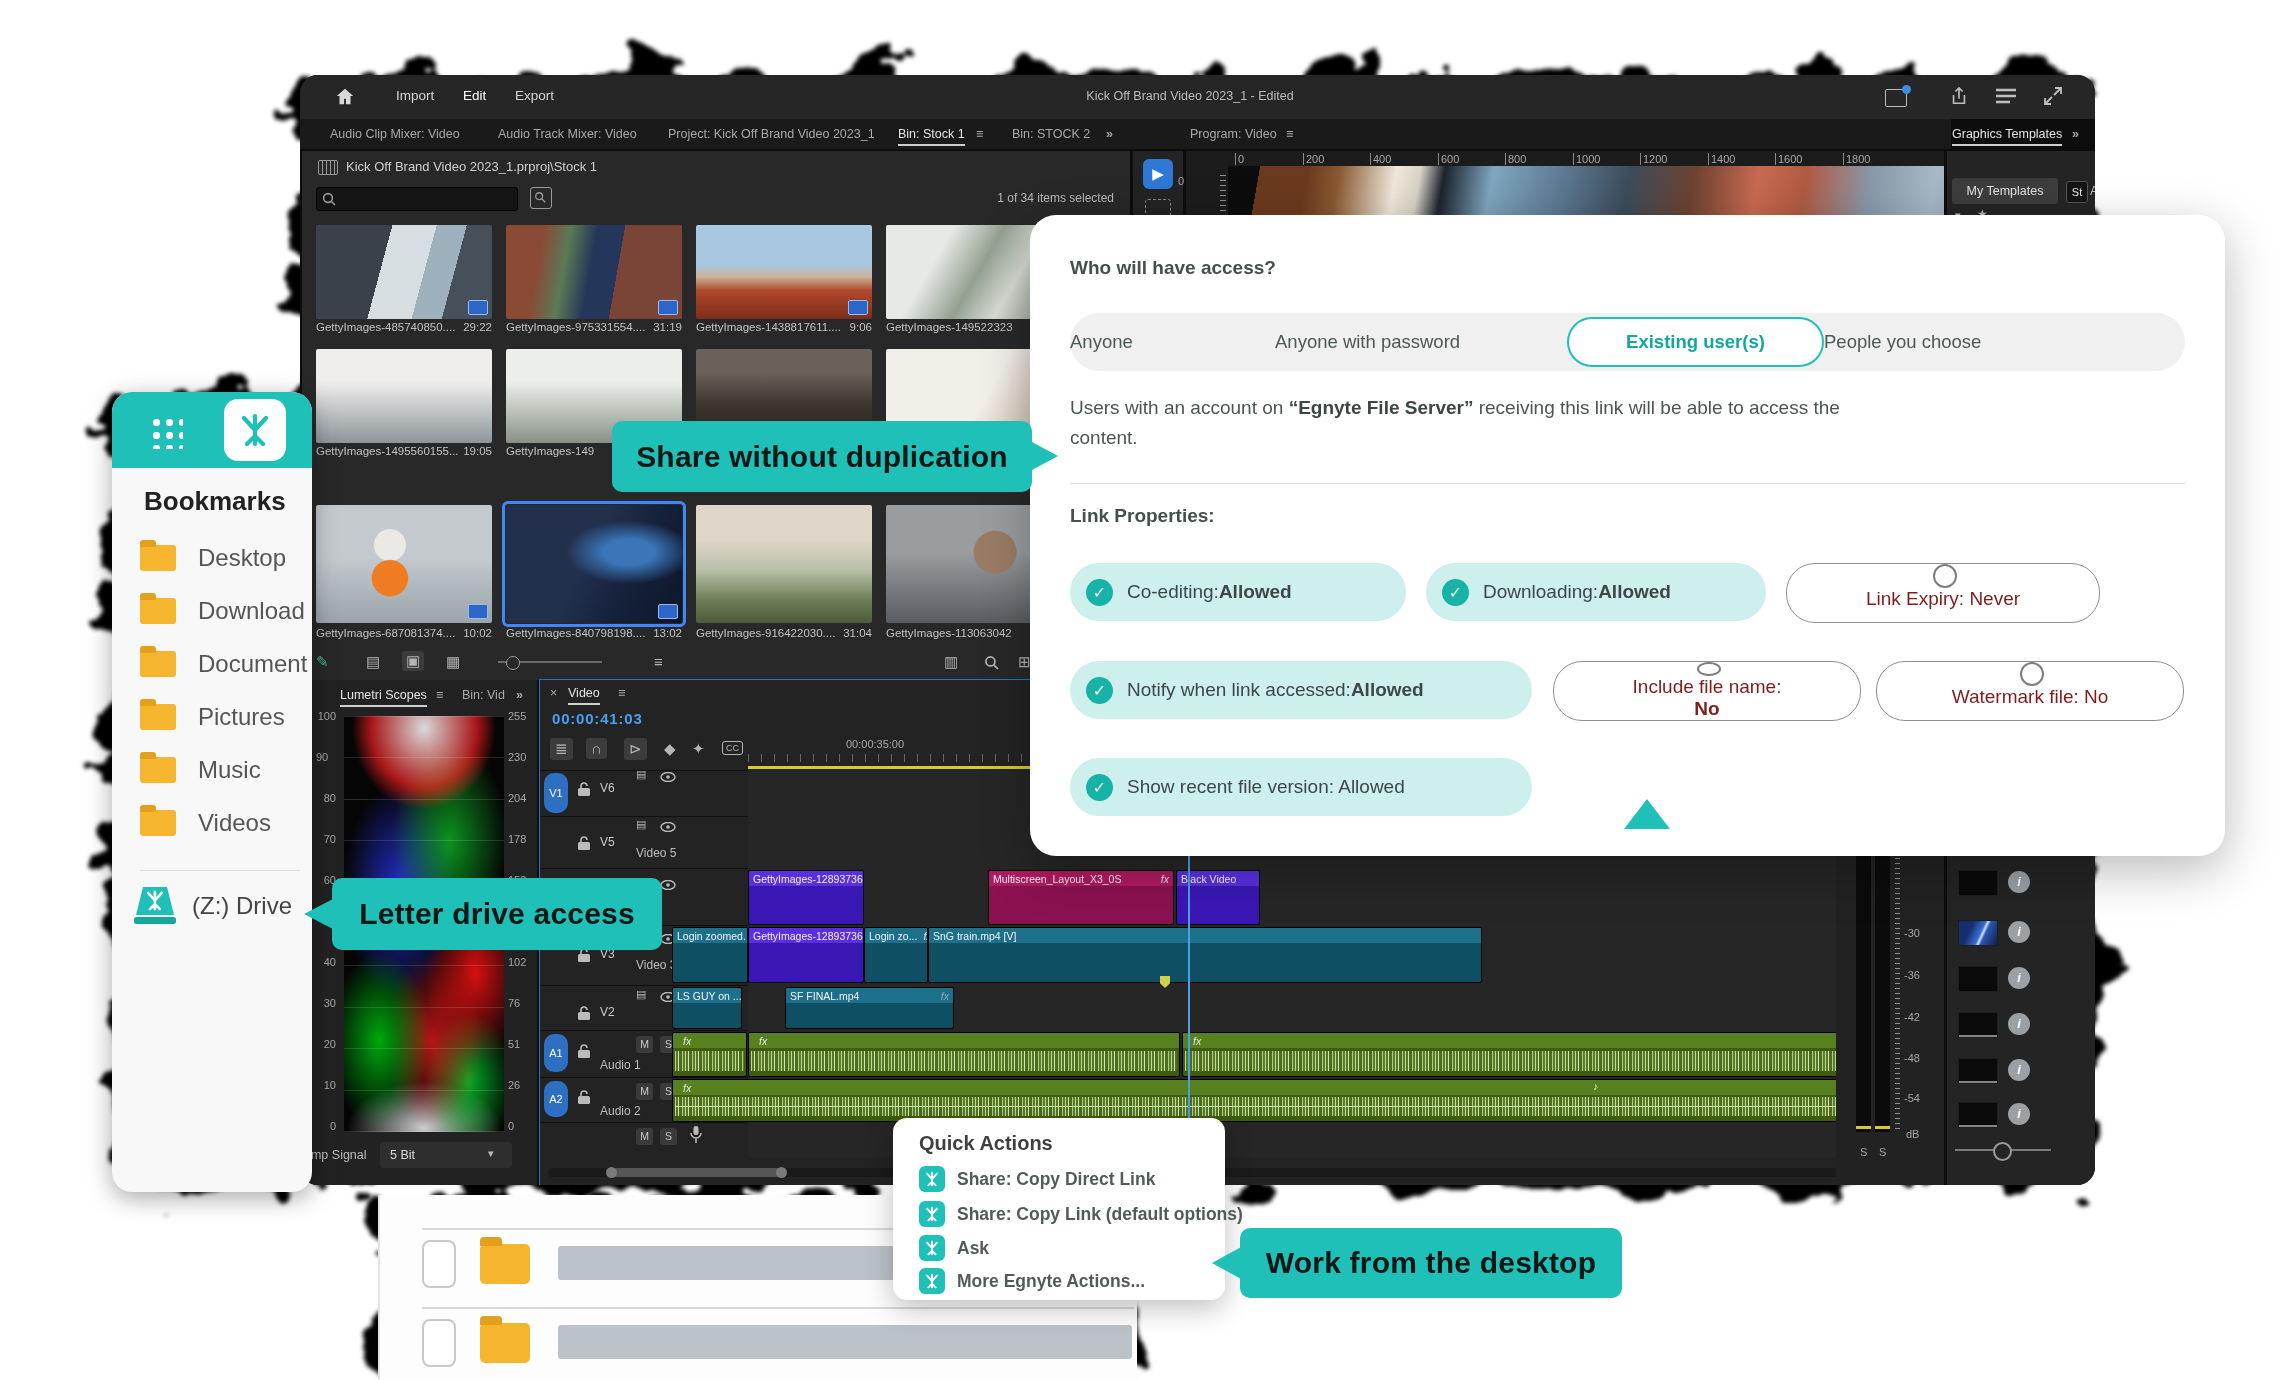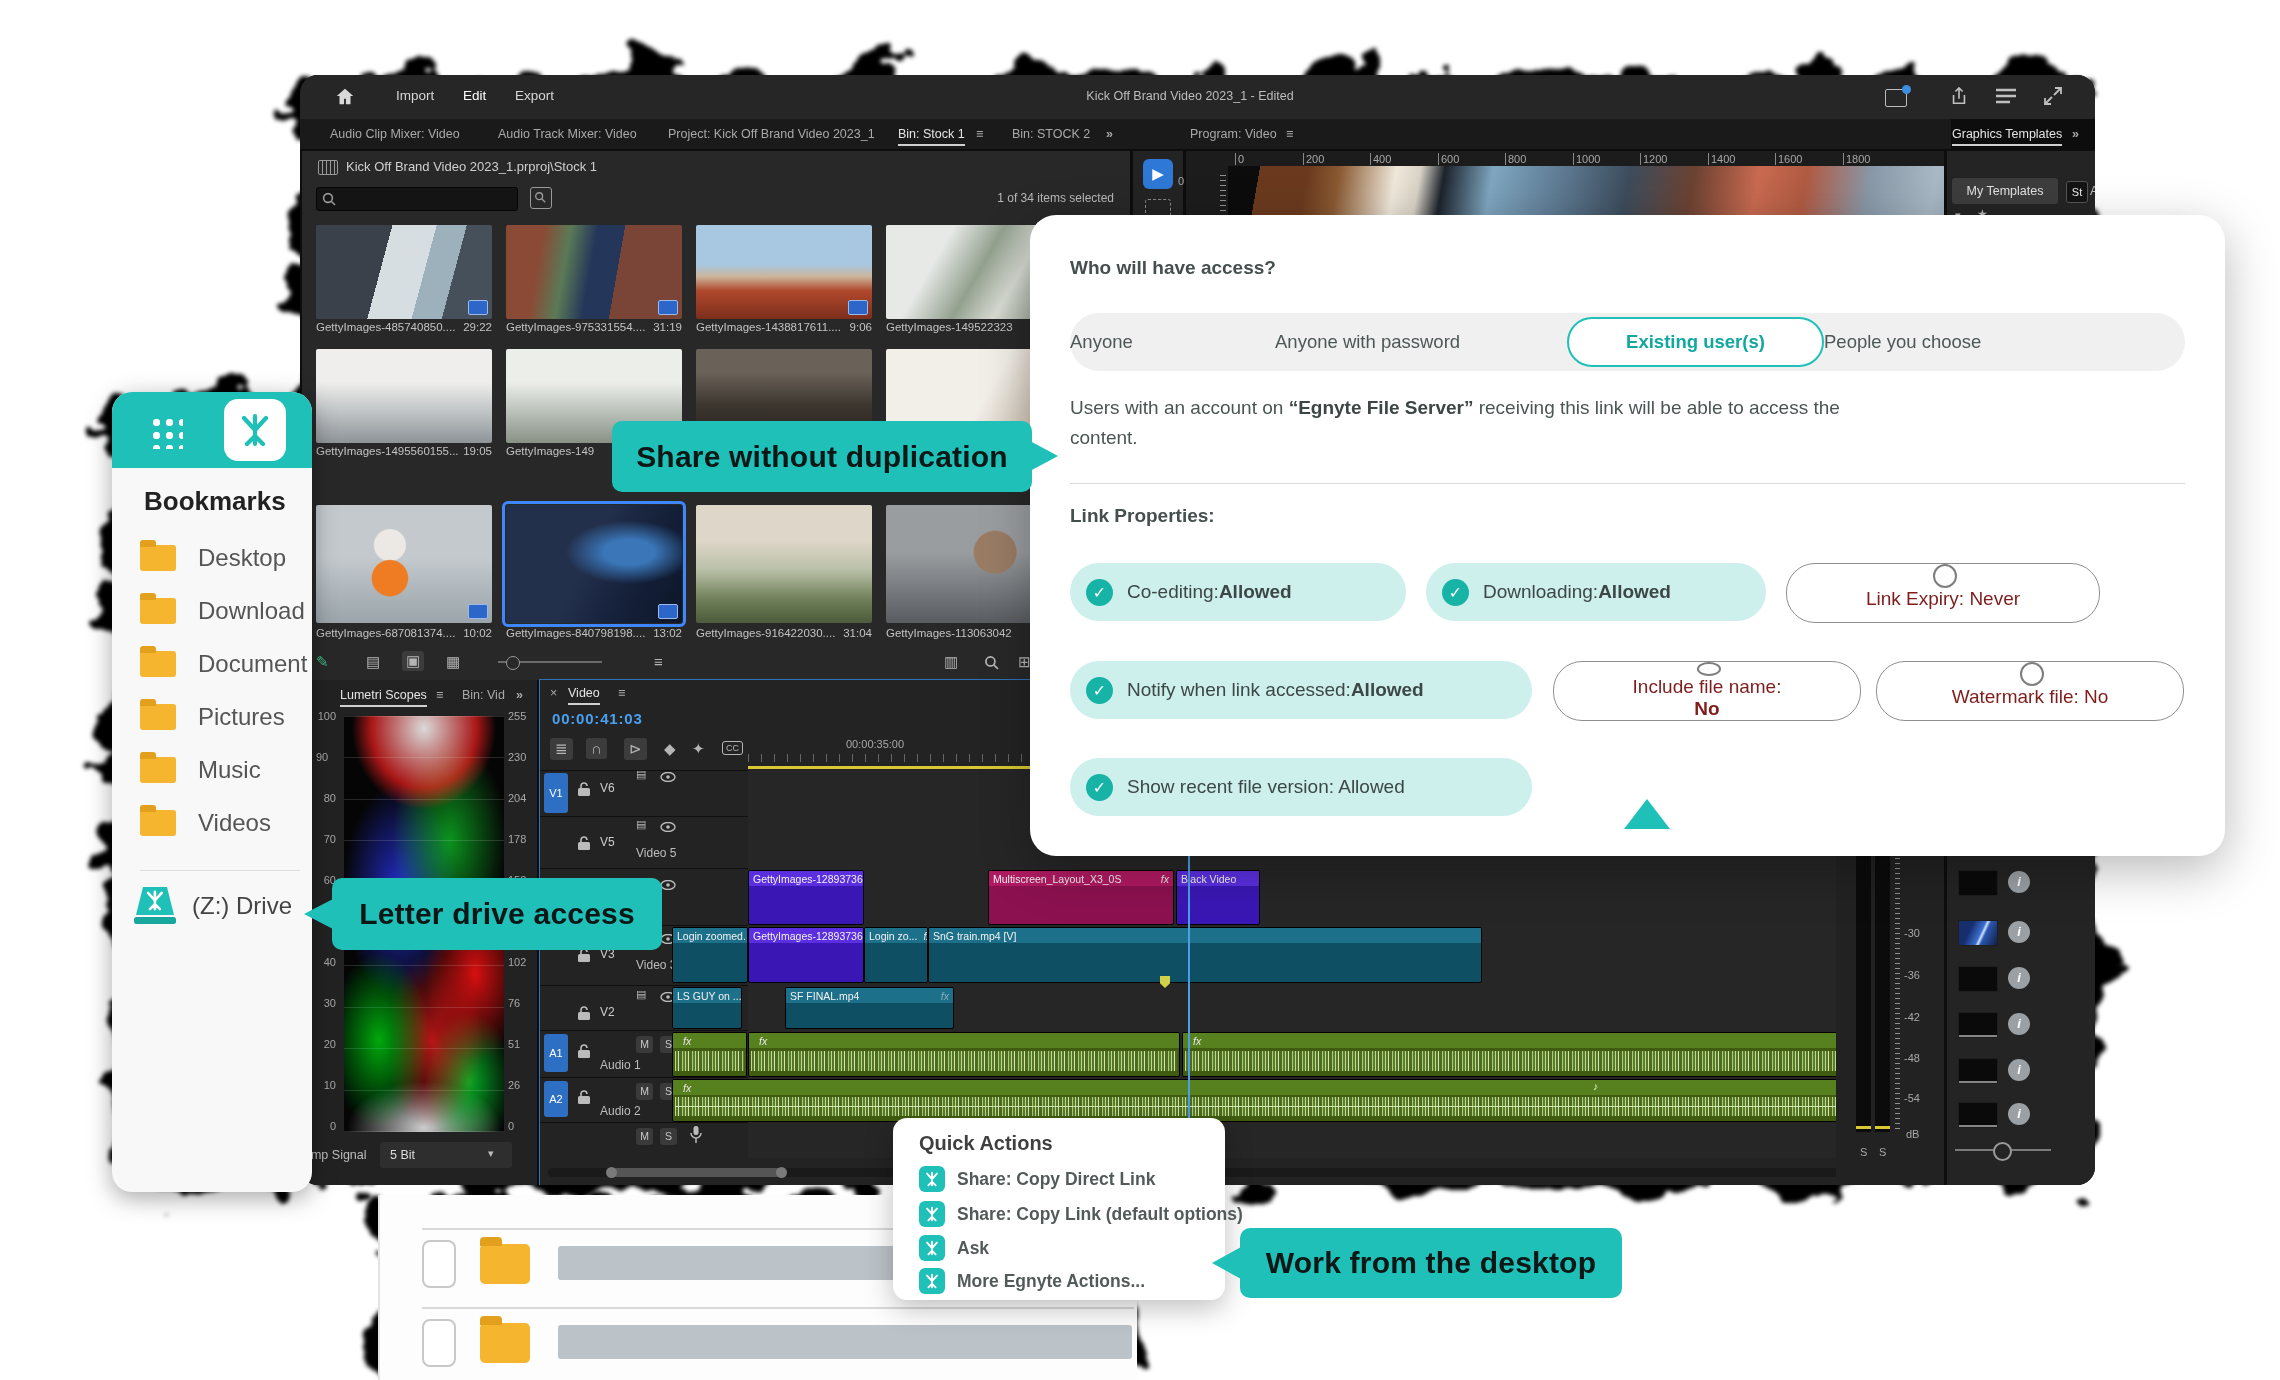--- a/index.html
+++ b/index.html
@@ -58,21 +58,21 @@
   .clip .tt{height:15px;font-size:10.5px;color:#f2f2f2;display:flex;justify-content:space-between;
      align-items:center;padding:0 4px;white-space:nowrap;overflow:hidden;}
   .fx{font-style:italic;color:#e8e8e8;margin-left:6px;}
   .c-purp .tt{background:#5b2fe0;} .c-purp{background:#3a17b4;}
   .c-crim .tt{background:#b01a62;} .c-crim{background:#8c1150;}
   .c-teal .tt{background:#1d7089;} .c-teal{background:#0f4f63;}
   .c-grn .tt{background:#57801f;} .c-grn{background:#3f5c10;}
   .wf{position:absolute;left:2px;right:2px;top:42%;height:46%;
     background:repeating-linear-gradient(90deg,#bad98c 0 1px,rgba(186,217,140,.2) 1px 3px,#cfe8a8 3px 4px,rgba(186,217,140,.12) 4px 7px,#a5cf73 7px 8px,rgba(186,217,140,.25) 8px 10px);}
   .wfline{position:absolute;left:2px;right:2px;top:64%;height:1px;background:#d2e8ac;}
-  .badge{background:#2d6fc2;color:#fff;border-radius:3px;text-align:center;font-size:11px;}
+  .badge{background:#2d6fc2;color:#fff;border-radius:10px;text-align:center;font-size:11px;}
   .msbox{width:17px;height:17px;background:#3a3a3a;border-radius:3px;color:#c9c9c9;font-size:10.5px;
      text-align:center;line-height:17px;}
   .rowsep{position:absolute;left:0;width:100%;height:1px;background:#101010;}
   .ruler-ticks{background:repeating-linear-gradient(90deg,#666 0 1px,transparent 1px 13px);}
   .ruler-ticks2{background:
      repeating-linear-gradient(90deg,#888 0 1px,transparent 1px 67px),
      repeating-linear-gradient(90deg,#555 0 1px,transparent 1px 7px);}
   .dots-v{background:repeating-linear-gradient(180deg,#909090 0 1px,transparent 1px 5px);}
   
   .dlg{left:1030px;top:215px;width:1195px;height:641px;background:#fff;border-radius:26px;z-index:30;

